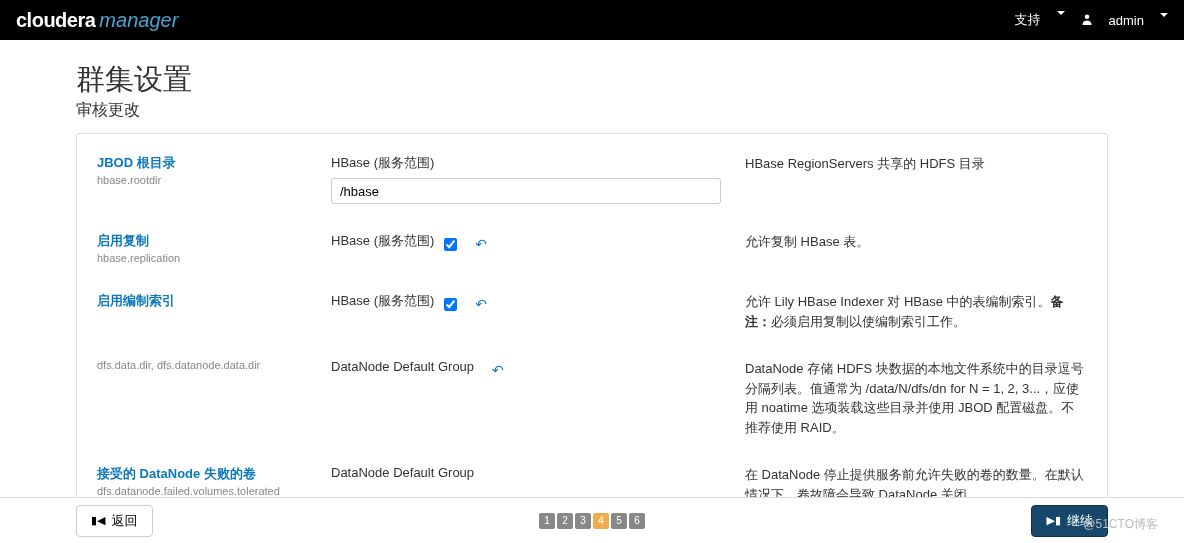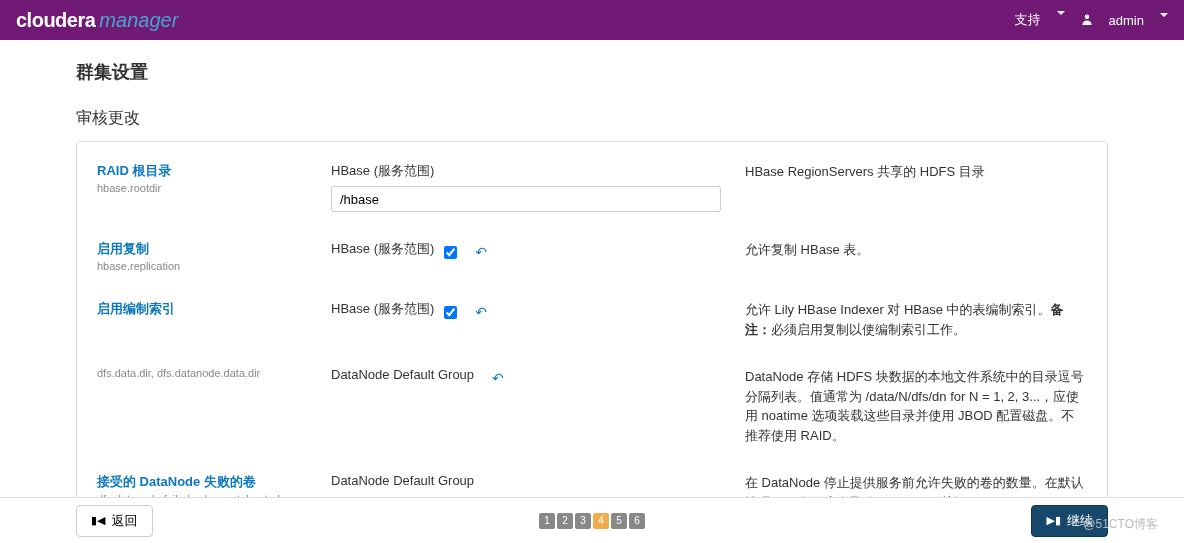--- a/index.html
+++ b/index.html
@@ -1,26 +1,26 @@
 <!DOCTYPE html>
 <html><head>
 <meta charset="utf-8">
 <style>
 * { box-sizing: border-box; margin: 0; padding: 0; }
 body { font-family: "Helvetica Neue", Helvetica, Arial, sans-serif; font-size: 13px; color: #333; background: #fff; width: 1184px; }
-.header { background: #701a75; color: #fff; height: 40px; display: flex; align-items: center; padding: 0 16px; }
+.header { background: #000000; color: #fff; height: 40px; display: flex; align-items: center; padding: 0 16px; }
 .logo { font-size: 20px; display: flex; align-items: baseline; gap: 4px; }
 .logo-cloudera { font-weight: bold; color: #fff; letter-spacing: -0.5px; }
 .logo-manager { color: #4aa3d4; font-weight: 300; font-style: italic; }
 .header-spacer { flex: 1; }
 .header-link { color: #fff; margin-left: 16px; font-size: 13px; cursor: pointer; display: inline-flex; align-items: flex-start; gap: 16px; }
 .caret-down { display: inline-block; width: 0; height: 0; border-left: 4px solid transparent; border-right: 4px solid transparent; border-top: 4px solid #fff; vertical-align: middle; }
 .user-icon { display: inline-block; width: 12px; height: 12px; }
 .container { padding: 20px 76px 80px 76px; }
-h1 { font-size: 18px; font-weight: 700; color: #333; margin-bottom: 24px; font-family: "Microsoft YaHei", sans-serif; }
+h1 { font-size: 29px; font-weight: 400; color: #333; font-family: "Microsoft YaHei", sans-serif; }
 h2 { font-size: 16px; font-weight: 400; color: #333; margin-bottom: 12px; font-family: "Microsoft YaHei", sans-serif; }
 .panel { border: 1px solid #ddd; border-radius: 3px; padding: 20px 20px 0 20px; }
 .setting-row { display: flex; gap: 24px; padding-bottom: 28px; }
 .setting-label { width: 210px; flex-shrink: 0; }
 .setting-label .title { color: #0c78bd; font-weight: bold; font-size: 13px; margin-bottom: 2px; }
 .setting-label .prop { color: #888; font-size: 11px; }
 .setting-control { width: 390px; flex-shrink: 0; }
 .setting-desc { flex: 1; font-size: 13px; color: #333; line-height: 1.5; }
 .scope-label { font-size: 13px; color: #333; margin-bottom: 6px; display: inline-block; }
 .text-input { width: 100%; height: 26px; border: 1px solid #ccc; border-radius: 3px; padding: 4px 8px; font-size: 13px; }
@@ -69,21 +69,21 @@
 </div>
 
 <div class="container">
   <h1>群集设置</h1>
   <h2>审核更改</h2>
 
   <div class="panel">
 
     <div class="setting-row">
       <div class="setting-label">
-        <div class="title">RAID 根目录</div>
+        <div class="title">JBOD 根目录</div>
         <div class="prop">hbase.rootdir</div>
       </div>
       <div class="setting-control">
         <div class="scope-label">HBase (服务范围)</div>
         <input class="text-input" type="text" value="/hbase" style="">
       </div>
       <div class="setting-desc">HBase RegionServers 共享的 HDFS 目录</div>
     </div>
 
     <div class="setting-row">

